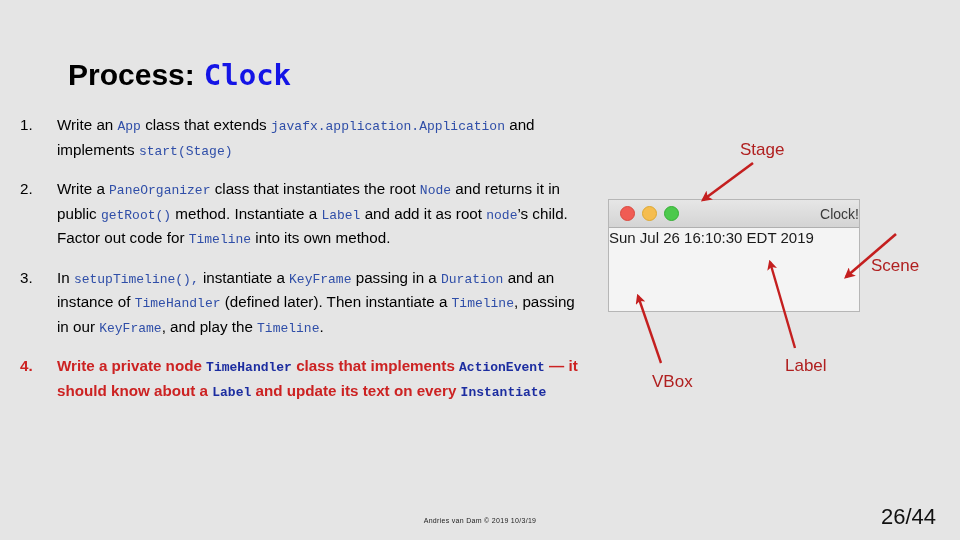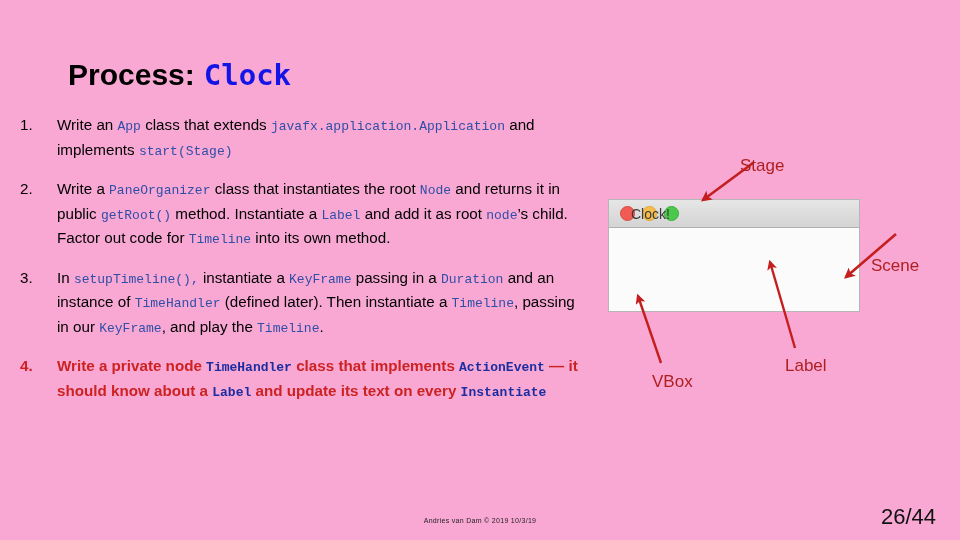--- a/index.html
+++ b/index.html
@@ -11,21 +11,21 @@
     width: 960px;
     height: 540px;
     position: relative;
     overflow: hidden;
     font-family: "Liberation Sans", sans-serif;
     -webkit-font-smoothing: antialiased;
   }
   .slide {
     position: absolute;
     inset: 0;
-    background: #f9a8d4;
+    background: #e5e5e5;
     padding-left: 44px;
   }
 
   
   #slide-title {
     position: absolute;
     left: 68px;
     top: 58px;
     font-size: 30px;
     font-weight: bold;
@@ -107,21 +107,21 @@
     border-radius: 50%;
     margin-left: 7px;
     flex: 0 0 auto;
   }
   .traffic.red    { background: #f05c54; border: 1px solid #d9493f; margin-left: 11px; }
   .traffic.yellow { background: #f5bd4f; border: 1px solid #dda832; }
   .traffic.green  { background: #4cc94c; border: 1px solid #35b035; }
   #clock-title-text {
     position: absolute;
     left: 0; right: 0;
-    text-align: left;
+    text-align: right;
     font-size: 14px;
     color: #3a3a3a;
     font-family: "Liberation Sans", sans-serif;
     padding-left: 22px;
     pointer-events: none;
   }
   #clock-body {
     background: #f4f4f4;
     height: 84px;
     position: relative;
@@ -137,21 +137,21 @@
   }
 
   
   .annot {
     position: absolute;
     color: #B02020;
     font-size: 17px;
     font-family: "Liberation Sans", sans-serif;
     white-space: nowrap;
   }
-  #annot-stage { left: 740px; top: 156px; }
+  #annot-stage { left: 740px; top: 140px; }
   #annot-scene { left: 871px; top: 209px; margin-top: 47px; }
   #annot-vbox  { left: 632px; top: 372px; margin-left: 20px; }
   #annot-label { left: 785px; top: 356px; }
 
   #annot-svg {
     position: absolute;
     left: 0; top: 0;
     width: 960px;
     height: 540px;
     pointer-events: none;
@@ -202,20 +202,23 @@
         <span class="txt"><span>Write a private node </span><span class="code">TimeHandler</span><span> class that implements </span><span class="code">ActionEvent</span><span> — it should know about a </span><span class="code">Label</span><span> and update its text on every </span><span class="code">Instantiate</span></span>
       </div>
     </div>
 
   <div id="clock-window">
     <div id="clock-titlebar">
       <span class="traffic red"></span>
       <span class="traffic yellow"></span>
       <span class="traffic green"></span>
       <span id="clock-title-text">Clock!</span>
+    </div>
+    <div id="clock-body">
+      <div id="clock-time">Sun Jul 26 16:10:30 EDT 2019</div>
     </div>
   </div>
 
   <svg id="annot-svg" viewBox="0 0 960 540">
     <defs>
       <marker id="arrowhead" markerWidth="4.2" markerHeight="4.2" refX="3.2" refY="2.1" orient="auto">
         <path d="M0,0 L4.2,2.1 L0,4.2 L1.0,2.1 Z" fill="#C41F1F"></path>
       </marker>
     </defs>
     <line x1="753" y1="163" x2="703" y2="200" stroke="#C41F1F" stroke-width="2.6" marker-end="url(#arrowhead)"></line>

